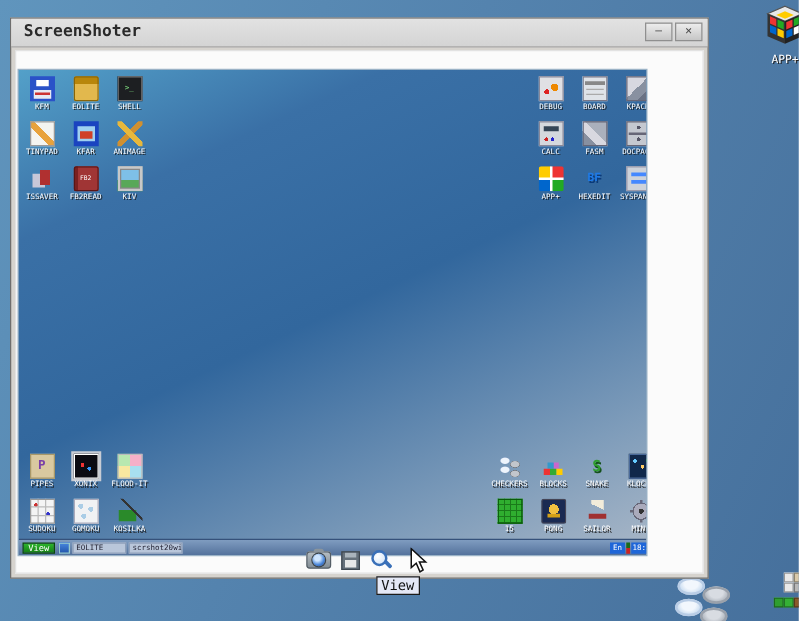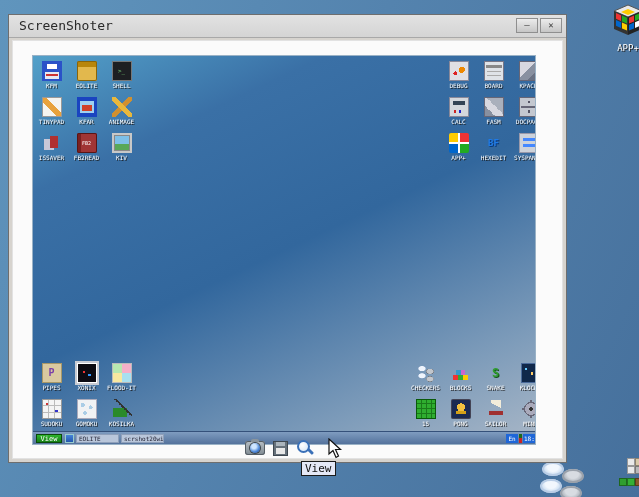--- a/index.html
+++ b/index.html
@@ -16,30 +16,30 @@
   .stone.b{background:radial-gradient(ellipse at 50% 35%,#f2f7fd 0 35%,#cfe0f2 60%,#8fa8c8 100%);box-shadow:inset 0 0 0 2px #b9cde6;}
   .stone.g{background:radial-gradient(ellipse at 50% 35%,#d8dce2 0 35%,#b3b9c1 60%,#70767e 100%);box-shadow:inset 0 0 0 2px #9aa1ab;}
   
   #oi-blocks{left:615px;top:452px;width:30px;height:45px;display:block;}
   .blk{position:absolute;width:8px;height:8px;box-shadow:inset 0 0 0 1px rgba(0,0,0,.35);}
   
   #win{position:absolute;left:8px;top:14px;width:559px;height:449px;
     background:#d6d3ce;border:1px solid #6e6e6e;box-sizing:border-box;}
   .titlebar{position:relative;height:22px;background:linear-gradient(#e2e2e2,#d4d4d4);
     border-bottom:1px solid #a8a8a8;}
-  .title{position:absolute;left:10px;top:3px;font-size:13px;color:#2a2a2a;}
+  .title{position:absolute;left:10px;top:3px;font-size:13px;color:#2a2a2a;font-weight:bold;}
   .wbtn{position:absolute;top:3px;width:22px;height:15px;box-sizing:border-box;
     background:linear-gradient(#ececec,#c6c6c6);border:1px solid #8f8f8f;
     font-size:9px;color:#444;display:flex;align-items:center;justify-content:center;line-height:1;}
   .wbtn.min{right:28px;}
   .wbtn.cls{right:4px;}
   .client{position:absolute;left:3px;top:25px;right:3px;bottom:3px;background:#fbfbfb;
     box-shadow:inset 0 0 0 1px #e2e2e2;}
   
-  #shot{position:absolute;left:21px;top:16px;width:502px;height:388px;overflow:hidden;
+  #shot{position:absolute;left:3px;top:16px;width:502px;height:388px;overflow:hidden;
     background:linear-gradient(155deg,#53a0c9 0%,#3a70a6 22%,#32679d 50%,#7e9cba 82%,#a9b7c7 100%);
     box-shadow:0 0 0 1px #9ab2c6;}
   .igrid{position:absolute;display:grid;}
   #g-tl{left:1px;top:5px;grid-template-columns:repeat(3,35px);grid-auto-rows:36px;}
   #g-tr{left:408px;top:5px;grid-template-columns:repeat(3,35px);grid-auto-rows:36px;}
   #g-bl{left:1px;top:307px;grid-template-columns:repeat(3,35px);grid-auto-rows:36px;}
   #g-br{left:375px;top:307px;grid-template-columns:repeat(4,35px);grid-auto-rows:36px;}
   .di{display:flex;flex-direction:column;align-items:center;}
   .ig{width:20px;height:20px;display:flex;align-items:center;justify-content:center;line-height:1;}
   .il{margin-top:1px;font-size:6px;color:#fff;text-shadow:1px 1px 0 #1a1a1a;white-space:nowrap;}

